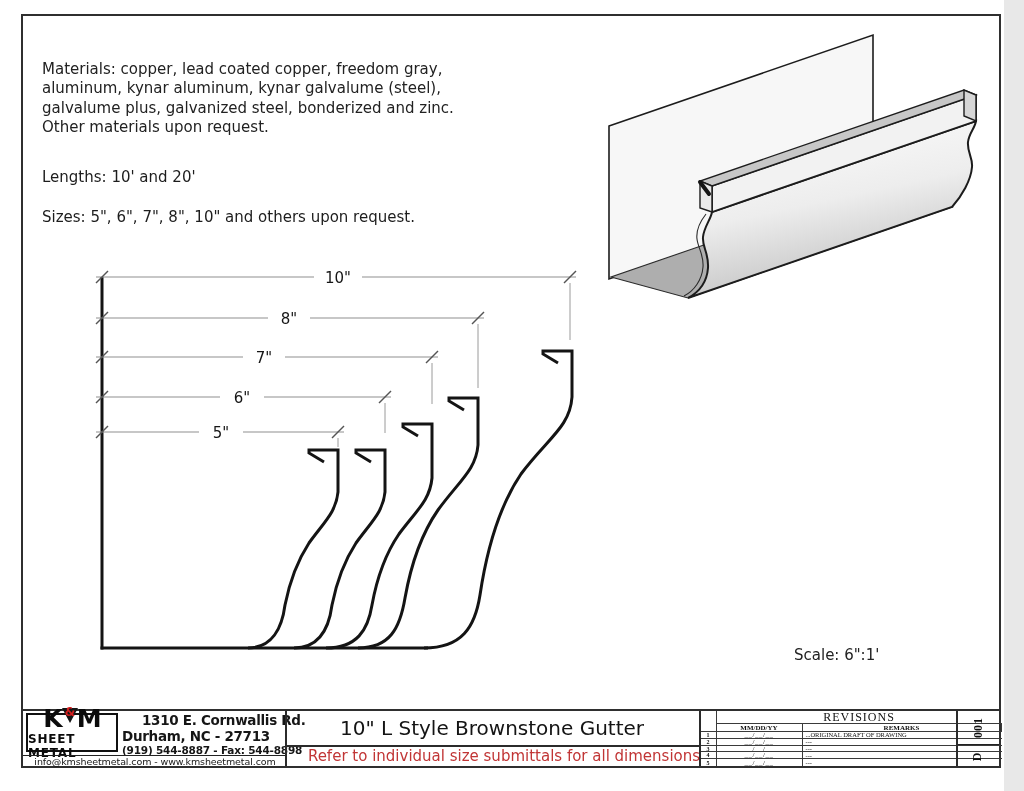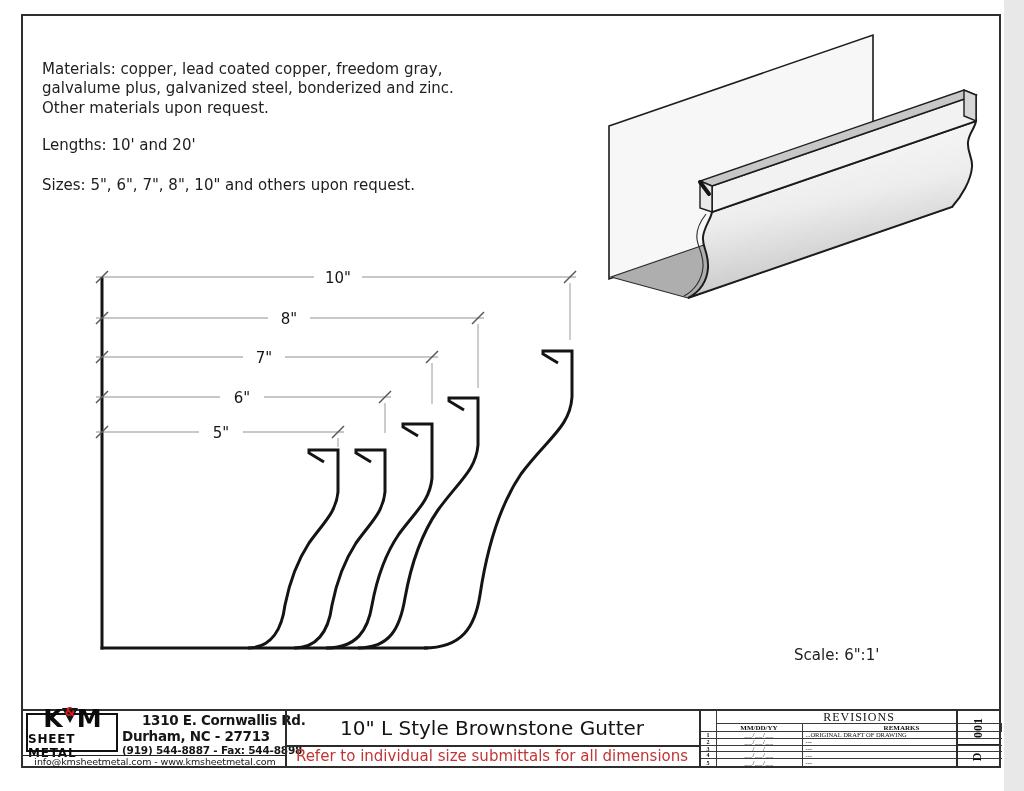--- a/index.html
+++ b/index.html
@@ -8,21 +8,21 @@
   .scanband{position:absolute;left:1004px;top:0;width:20px;height:791px;background:#e8e8e8;}
   .sheet-border{position:absolute;left:21px;top:14px;width:980px;height:754px;
         border:2px solid #2f2f2f;box-sizing:border-box;}
   .art{position:absolute;left:0;top:0;width:1024px;height:791px;}
 
   
   .info{position:absolute;left:42px;top:36px;width:470px;}
   .pg-title{font-size:21px;letter-spacing:.2px;color:#161616;}
   .para{margin-top:24px;font-size:15px;line-height:19.3px;color:#222;}
   .para span{display:block;}
-  .lengths{margin-top:18px;font-size:15px;}
+  .lengths{margin-top:31px;font-size:15px;}
   .sizes{margin-top:22px;font-size:15px;}
   .scale-note{position:absolute;left:794px;top:646px;font-size:15px;color:#222;}
 
   
   .tb{position:absolute;left:21px;top:709px;width:980px;height:59px;box-sizing:border-box;
       border:2px solid #2f2f2f;background:#fff;}
   .tb .vdiv{position:absolute;top:0;bottom:0;width:2px;background:#2b2b2b;}
   .logo-box{position:absolute;left:3px;top:2px;width:92px;height:39px;border:2px solid #111;
       box-sizing:border-box;display:flex;flex-direction:column;align-items:center;justify-content:center;}
   .logo-row{display:flex;align-items:flex-start;line-height:1;}
@@ -37,21 +37,21 @@
   .addr1{top:1px;margin-left:20px;} .addr2{top:17px;}
   .phone{position:absolute;left:99px;top:33px;width:170px;font-weight:bold;font-size:10.5px;
       letter-spacing:-.2px;white-space:nowrap;color:#161616;}
   .emailrow{position:absolute;left:0;top:44px;width:264px;height:11px;border-top:1.5px solid #222;
       display:flex;align-items:center;justify-content:center;font-size:9.5px;letter-spacing:-.1px;
       white-space:nowrap;color:#161616;}
   .ct-title{position:absolute;left:262px;top:0;width:414px;height:34px;display:flex;align-items:center;
       justify-content:center;font-size:20px;color:#141414;white-space:nowrap;}
   .ct-div{position:absolute;left:262px;top:34px;width:414px;height:1.5px;background:#2b2b2b;}
   .ct-note{position:absolute;left:262px;top:35.5px;width:414px;height:19px;display:flex;align-items:center;
-      justify-content:center;font-size:15px;white-space:nowrap;}
+      justify-content:center;font-size:15px;white-space:nowrap;padding-left:12px;}
 
   
   .rev{position:absolute;left:677.5px;top:0;width:301px;height:55px;display:grid;
       grid-template-columns:16px 86px 1fr;grid-template-rows:13px 8px repeat(5,1fr);
       font-family:"Liberation Serif",serif;color:#111;}
   .rev > div{border-right:1px solid #3a3a3a;border-bottom:1px solid #3a3a3a;overflow:hidden;
       display:flex;align-items:center;box-sizing:border-box;}
   .rev .banner{grid-column:2/4;justify-content:center;font-size:12px;letter-spacing:1px;border-right:none;}
   .rev .numhdr{grid-row:1/3;}
   .rev .hdr{font-size:7px;font-weight:bold;justify-content:center;}
@@ -144,20 +144,21 @@
       <text x="289" y="324">8"</text>
       <text x="264" y="363">7"</text>
       <text x="242" y="403">6"</text>
       <text x="221" y="438">5"</text>
     </g>
   </svg>
 
   <div class="info">
     <div class="para">
       <span>Materials: copper, lead coated copper, freedom gray,</span>
+      <span>aluminum, kynar aluminum, kynar galvalume (steel),</span>
       <span>galvalume plus, galvanized steel, bonderized and zinc.</span>
       <span>Other materials upon request.</span>
     </div>
     <div class="lengths">Lengths: 10' and 20'</div>
     <div class="sizes">Sizes: 5", 6", 7", 8", 10" and others upon request.</div>
   </div>
 
   <div class="scale-note">Scale: 6":1'</div>
 
   <div class="tb">

